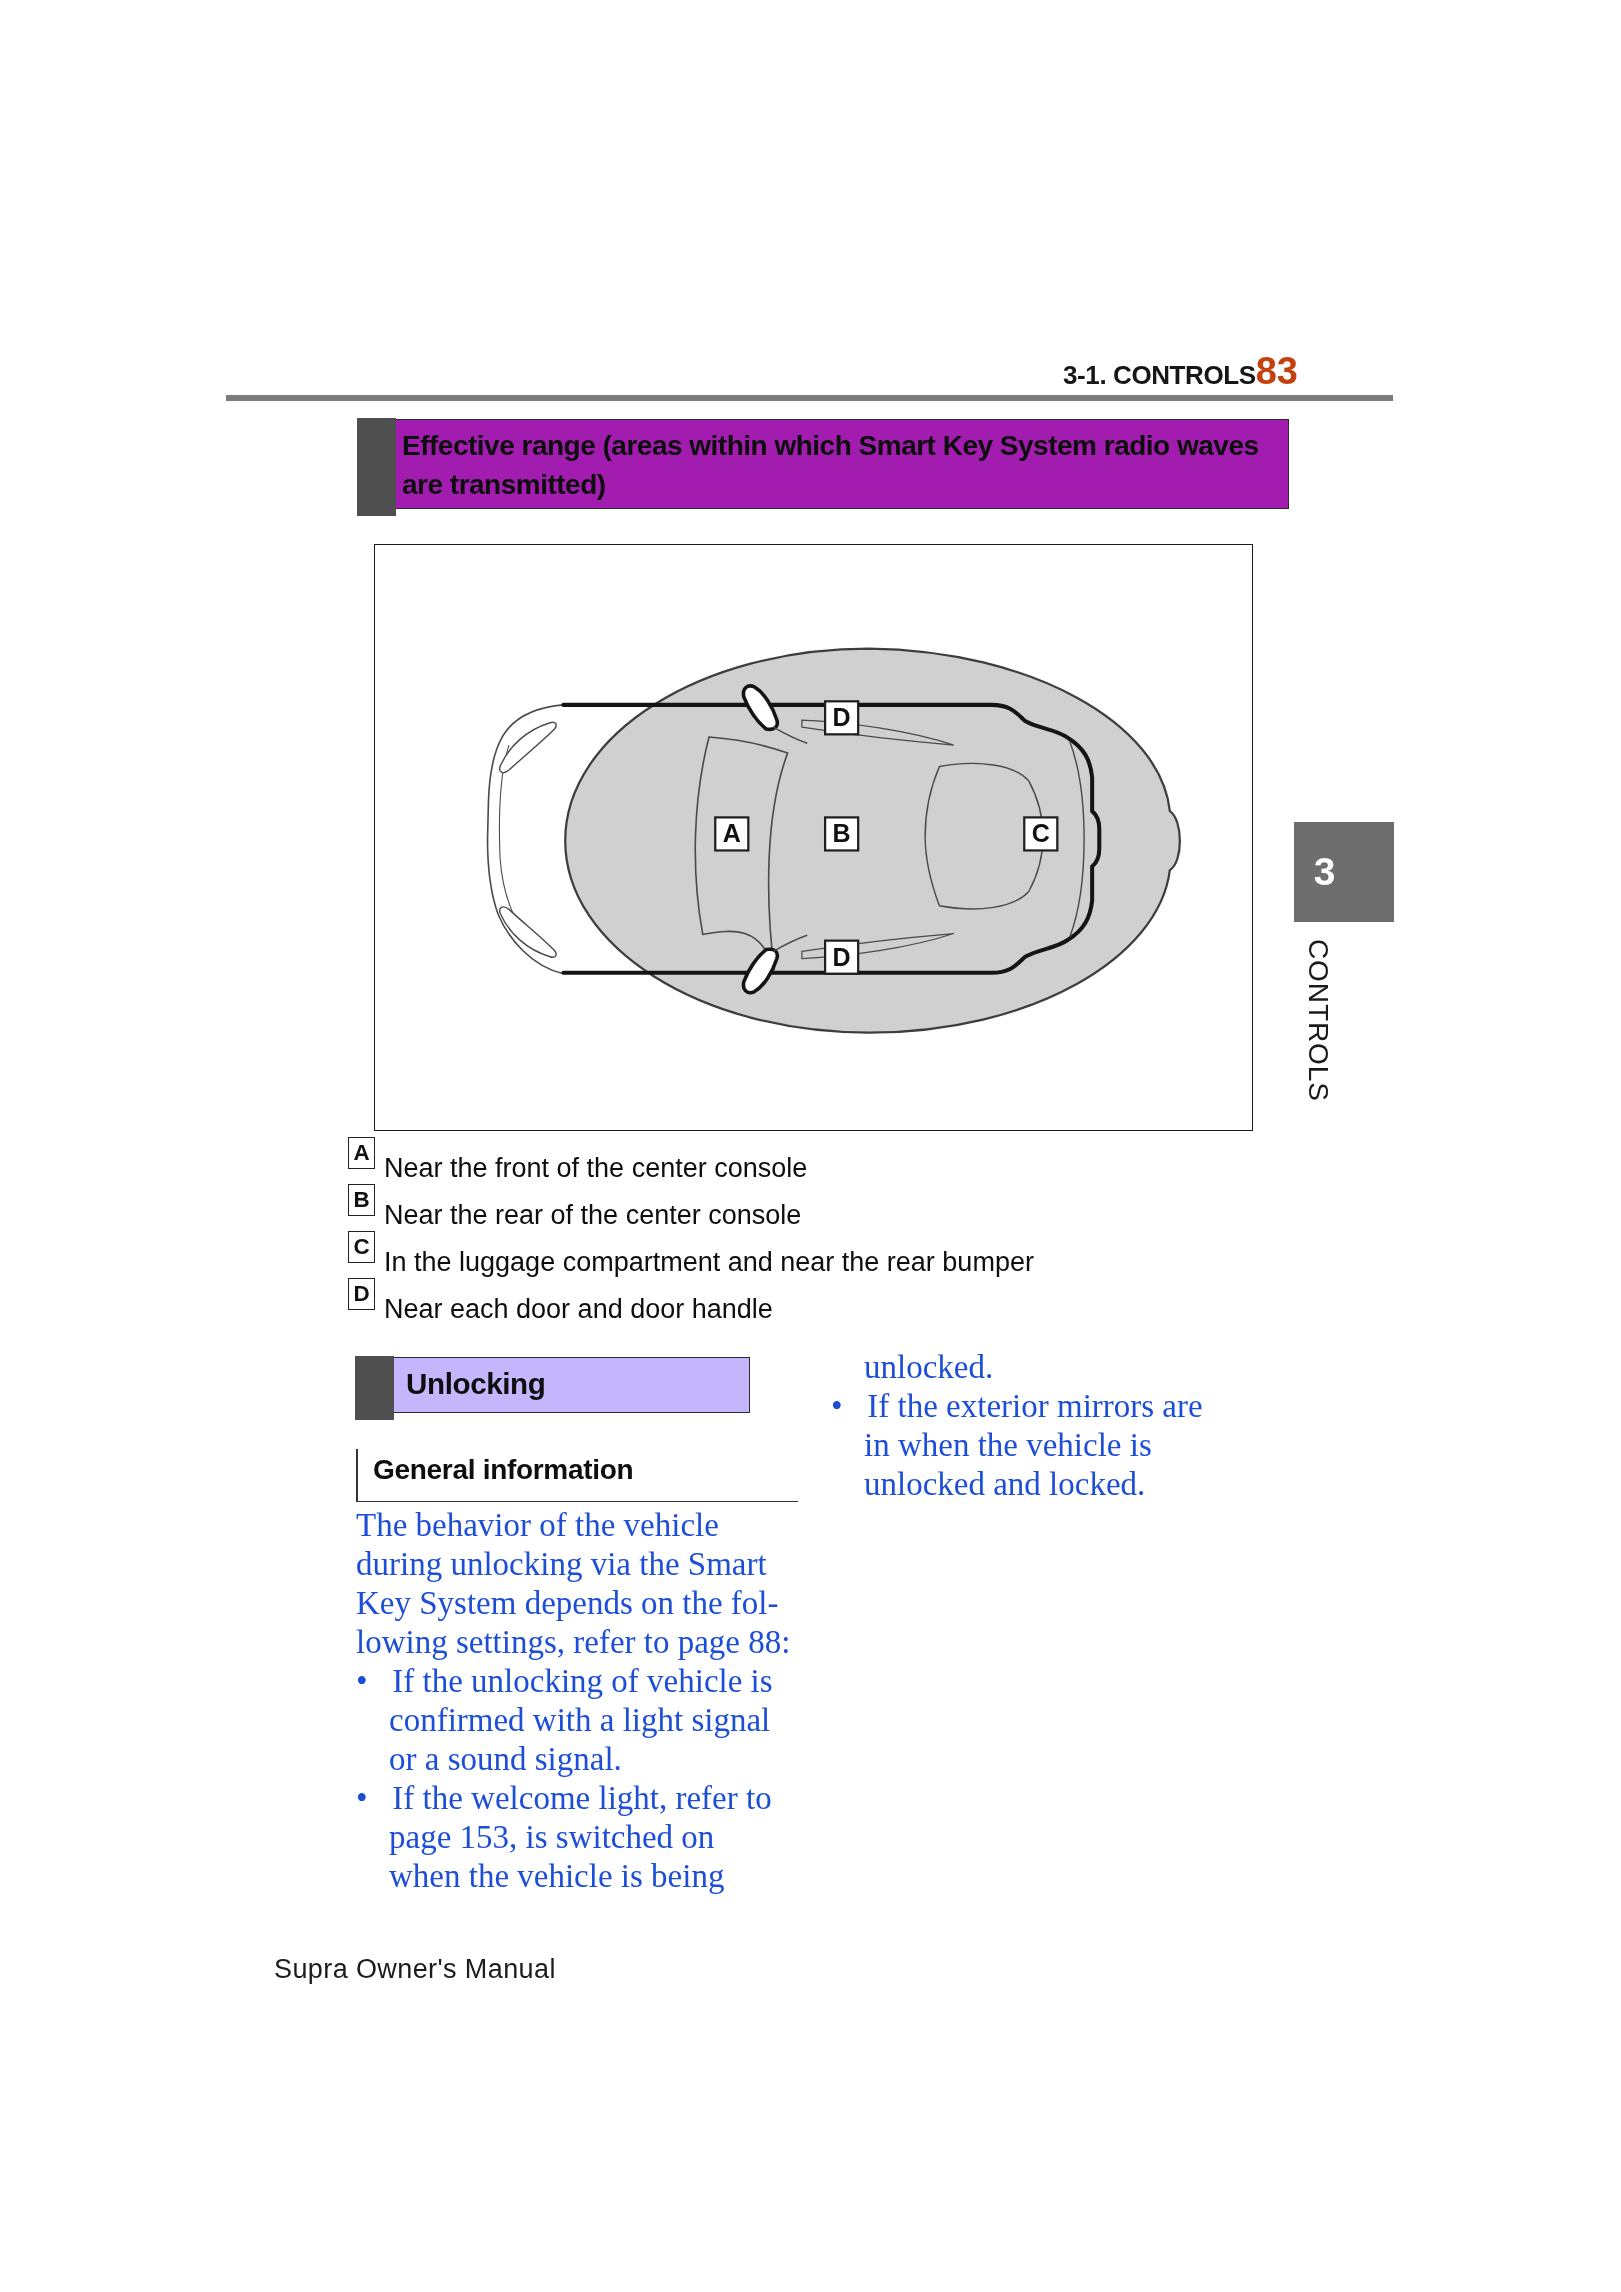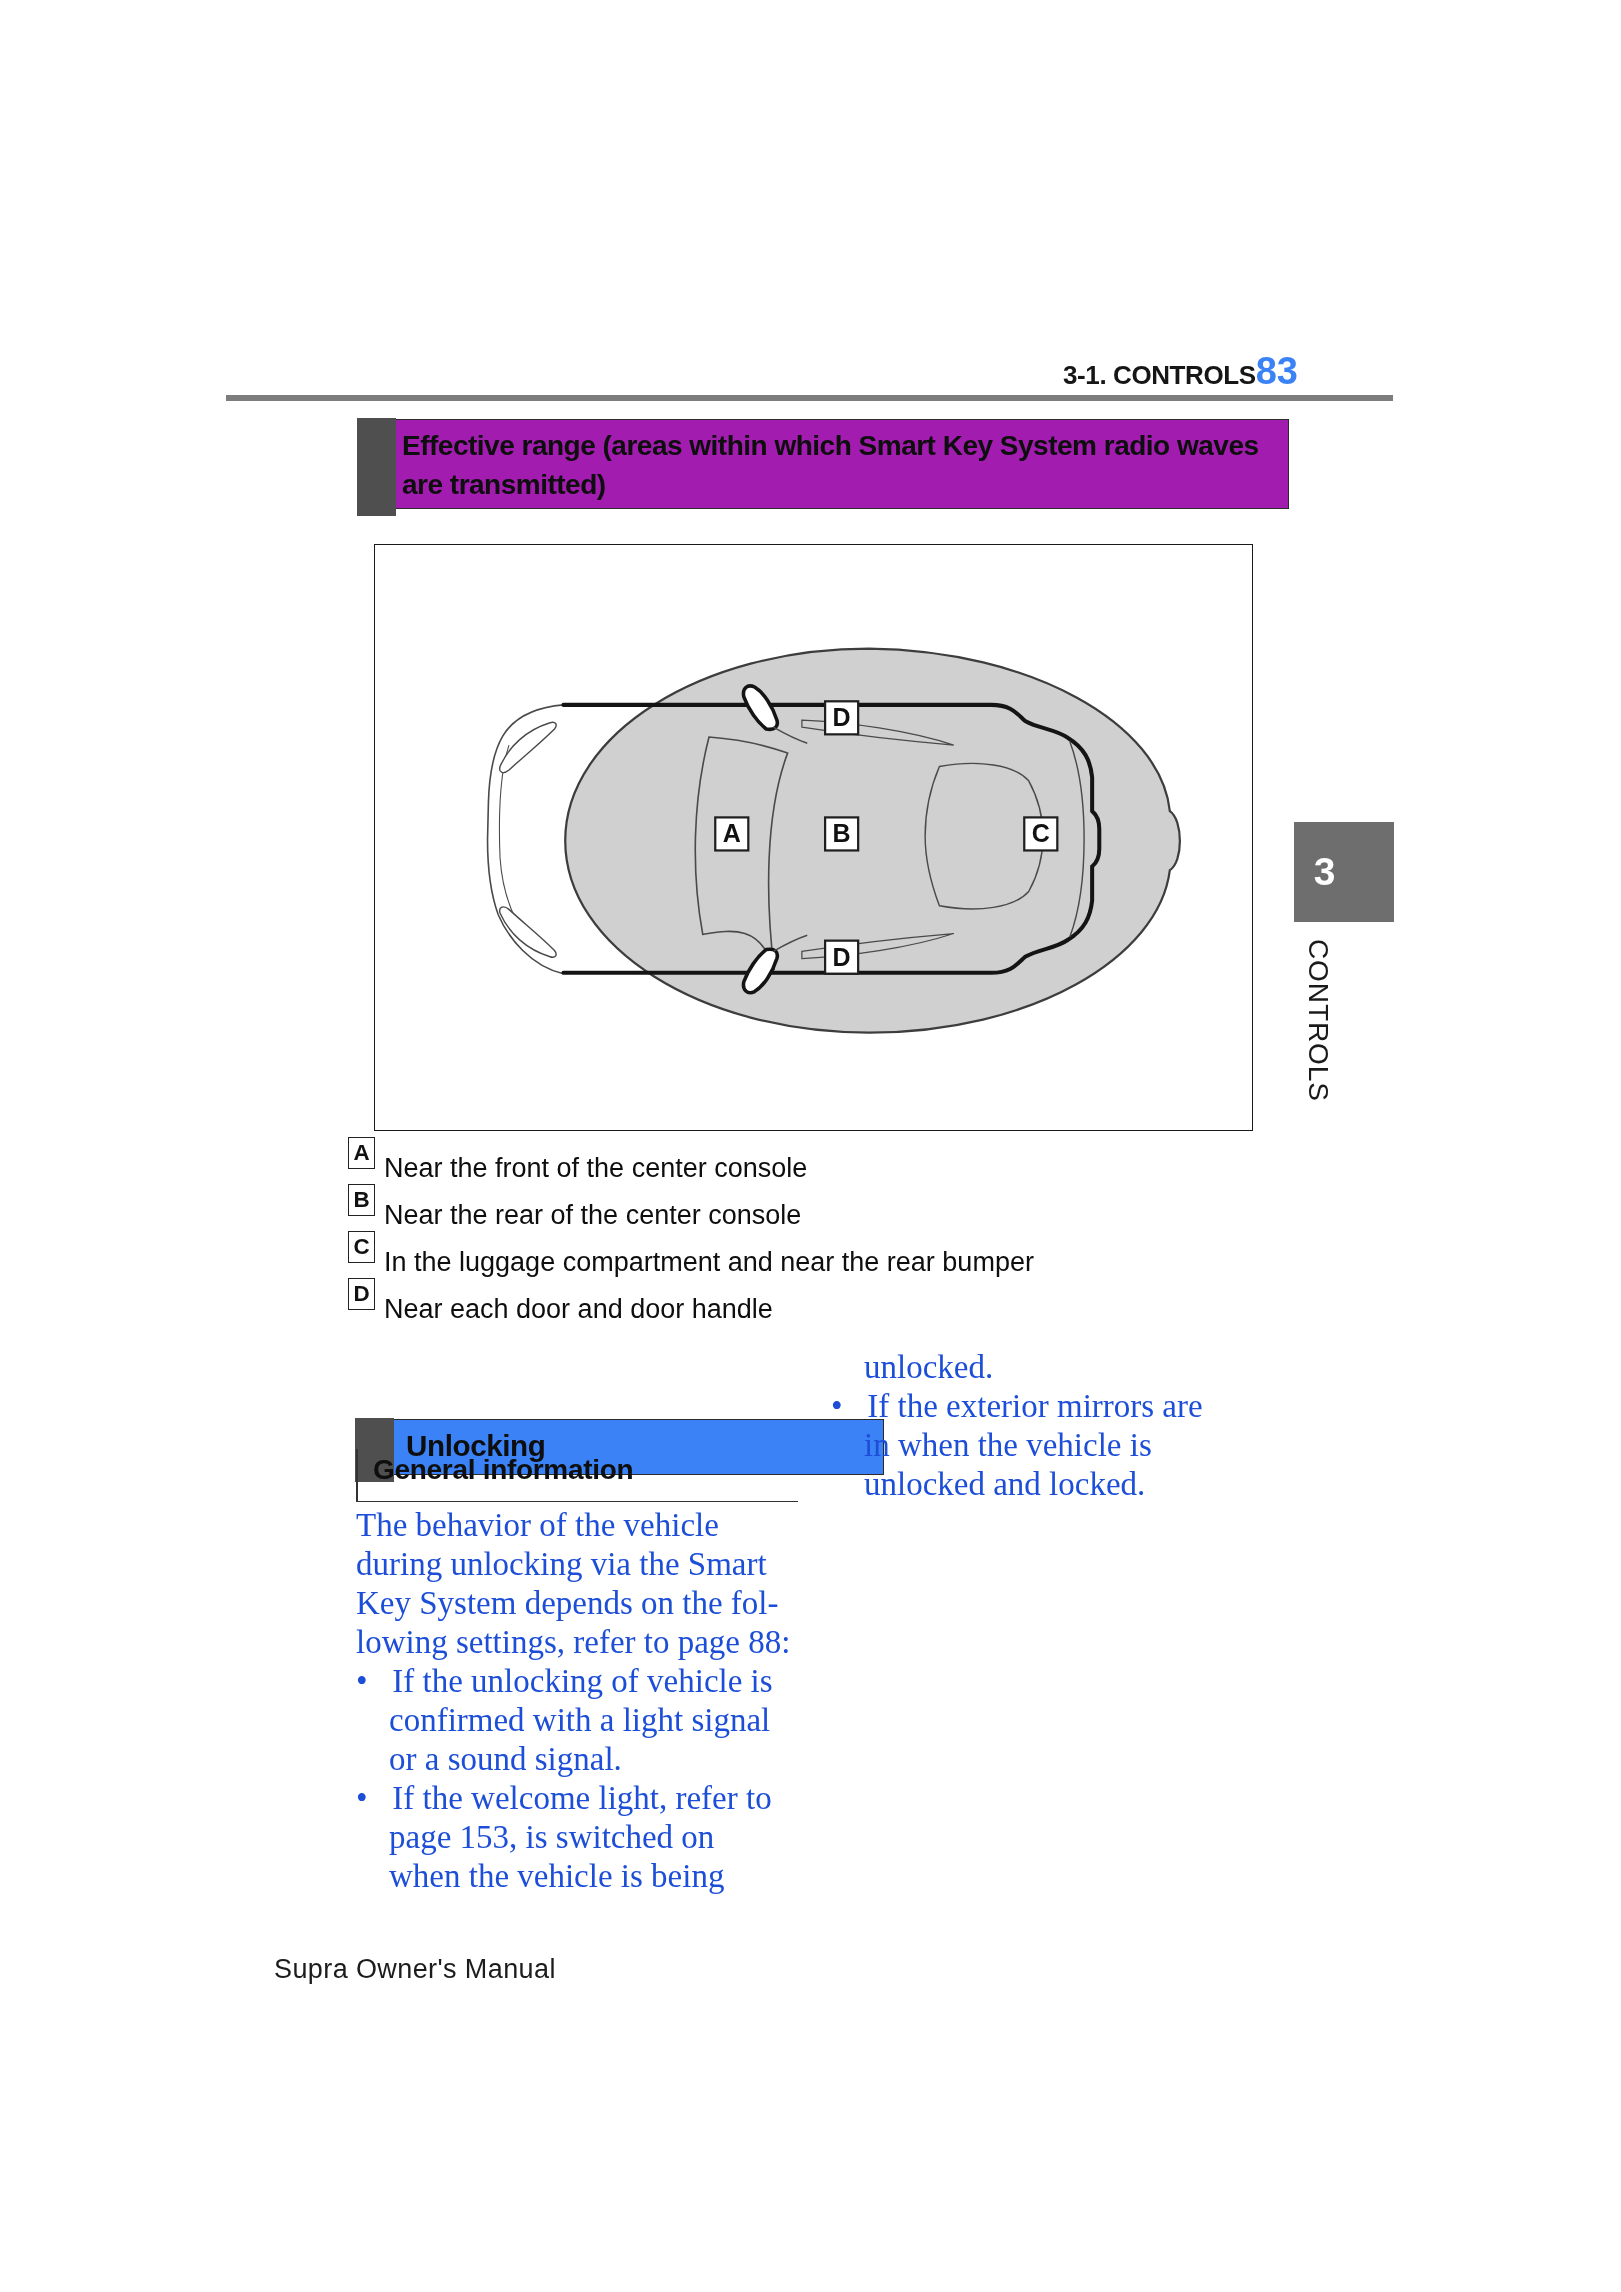--- a/index.html
+++ b/index.html
@@ -7,21 +7,21 @@
   body {
     width: 1622px; height: 2293px;
     font-family: "Liberation Sans", sans-serif;
     color: #111; position: relative; overflow: hidden;
   }
   .abs { position: absolute; }
 
   
   .header-row { top: 350px; right: 324px; display: flex; align-items: baseline; }
   .header-section { font-size: 26px; font-weight: bold; letter-spacing: -0.4px; color: #161616; }
-  .header-pagenum { font-size: 38px; font-weight: bold; color: #3b82f6; }
+  .header-pagenum { font-size: 38px; font-weight: bold; color: #c2410c; }
   .rule { top: 395px; left: 226px; width: 1167px; height: 6.3px; background: #7d7d7d; }
 
   
   .h1-box {
     top: 419px; left: 358px; width: 931px; height: 90px;
     border: 1.8px solid #2b2b2b; background: #a21caf;
   }
   .h1-marker { position: absolute; left: -1.8px; top: -1.8px; width: 39px; height: 98px; background: #4f4f4f; }
   .h1-text {
     position: absolute; left: 43px; top: 6.3px; width: 882px;
@@ -37,21 +37,21 @@
   .legend { top: 1137px; left: 348px; width: 985px; }
   .legend-row { display: flex; align-items: flex-start; height: 47px; }
   .legend-key {
     width: 27px; height: 32px; border: 1.8px solid #222; background: #fff;
     display: flex; align-items: center; justify-content: center;
     font-size: 22.4px; font-weight: bold; flex: 0 0 auto;
   }
   .legend-text { margin-left: 9px; font-size: 27px; line-height: 32px; color: #0e0e0e; margin-top: 15px; }
 
   
-  .h2-box { top: 1419px; left: 356px; width: 528px; height: 56px; border: 1.8px solid #2b2b2b; background: #3b82f6; }
+  .h2-box { top: 1357px; left: 356px; width: 394px; height: 56px; border: 1.8px solid #2b2b2b; background: #c4b5fd; }
   .h2-marker { position: absolute; left: -1.8px; top: -1.8px; width: 39px; height: 64px; background: #4f4f4f; }
   .h2-text { position: absolute; left: 49px; top: 9px; font-size: 29.6px; font-weight: bold; letter-spacing: -0.4px; color: #0e0e0e; }
 
   
   .h3-box {
     top: 1449px; left: 356px; width: 442px; height: 53px;
     border-left: 2.7px solid #333; border-bottom: 1.8px solid #333;
   }
   .h3-text { position: absolute; left: 15px; top: 5.4px; font-size: 28px; font-weight: bold; letter-spacing: -0.3px; color: #0e0e0e; }
 

